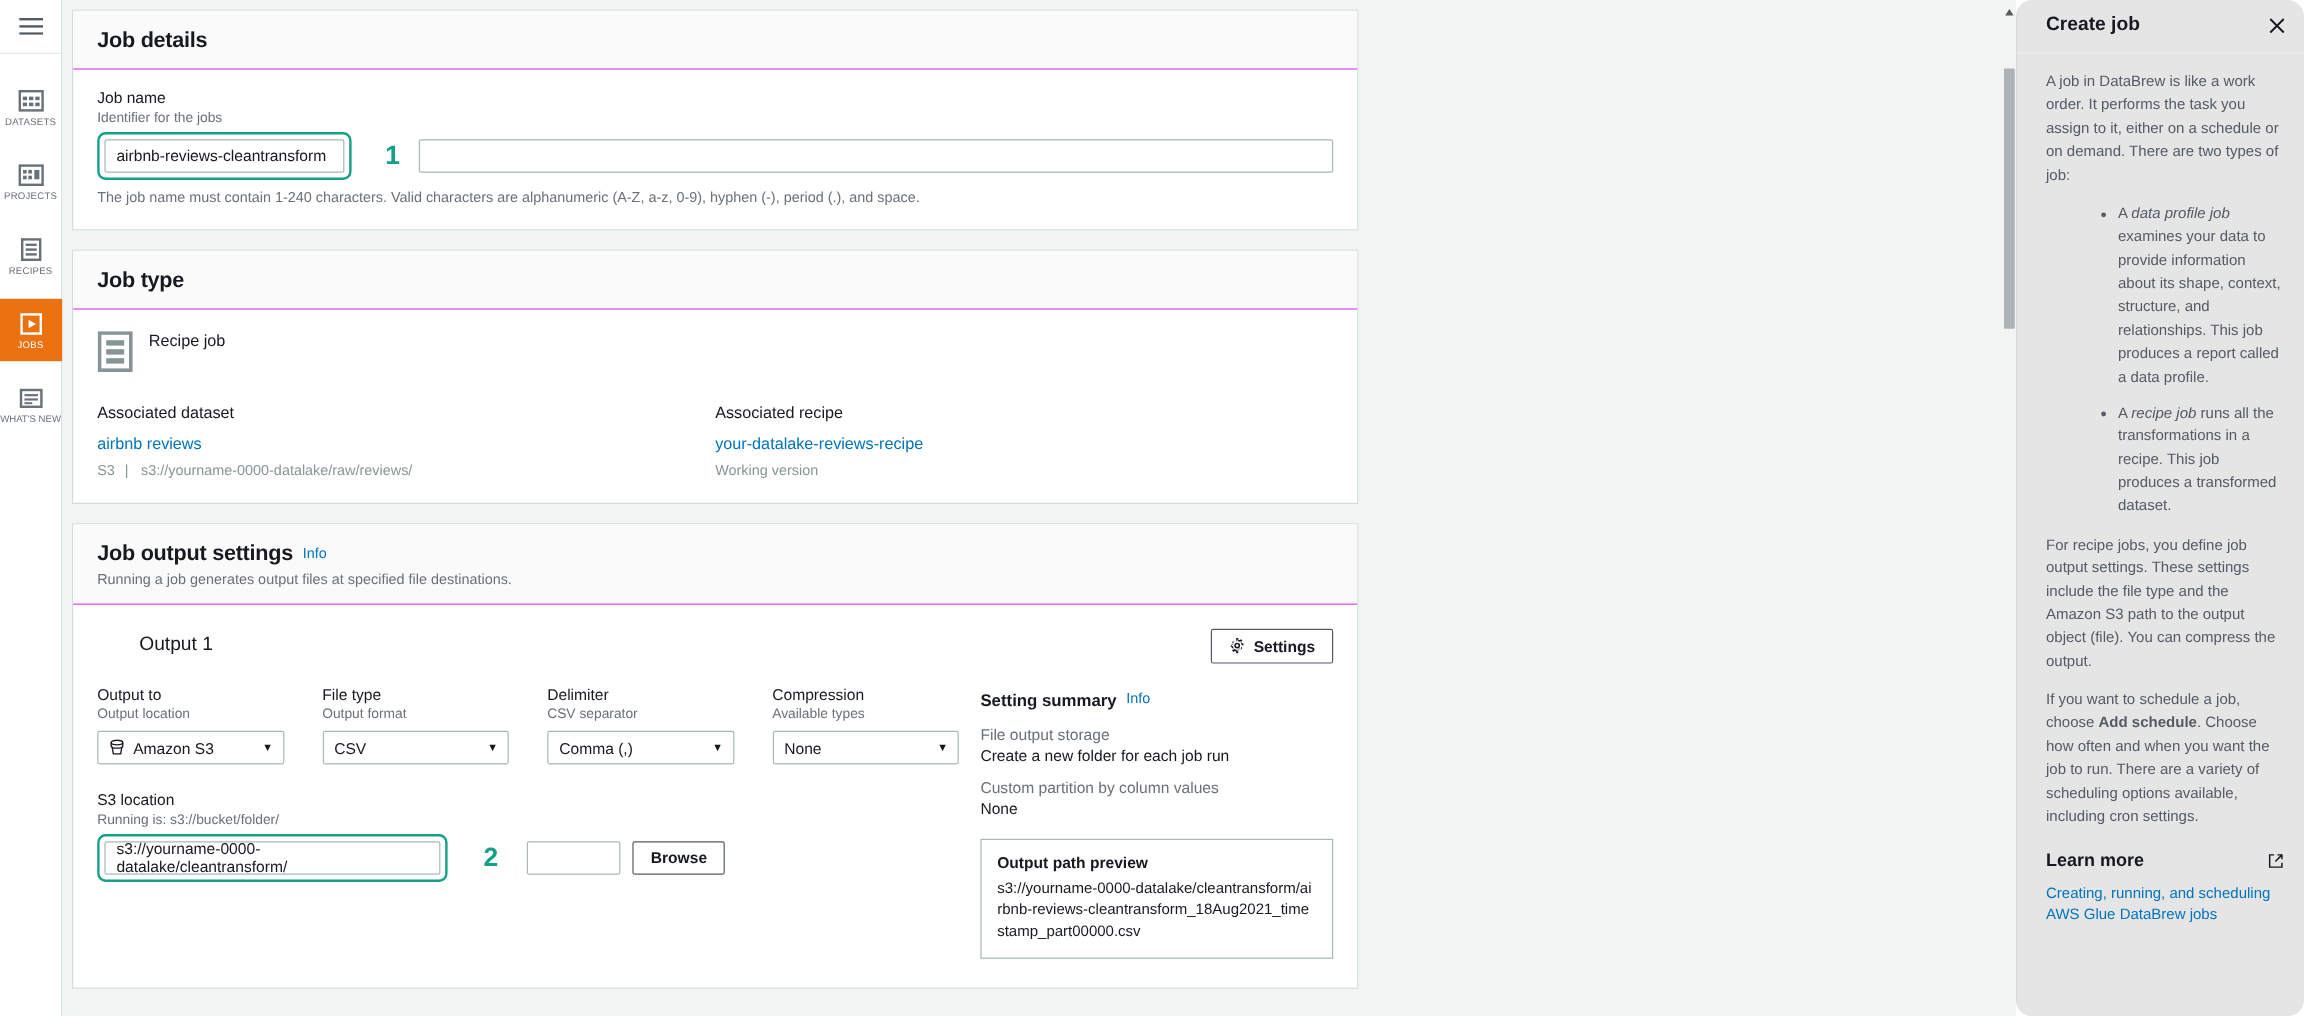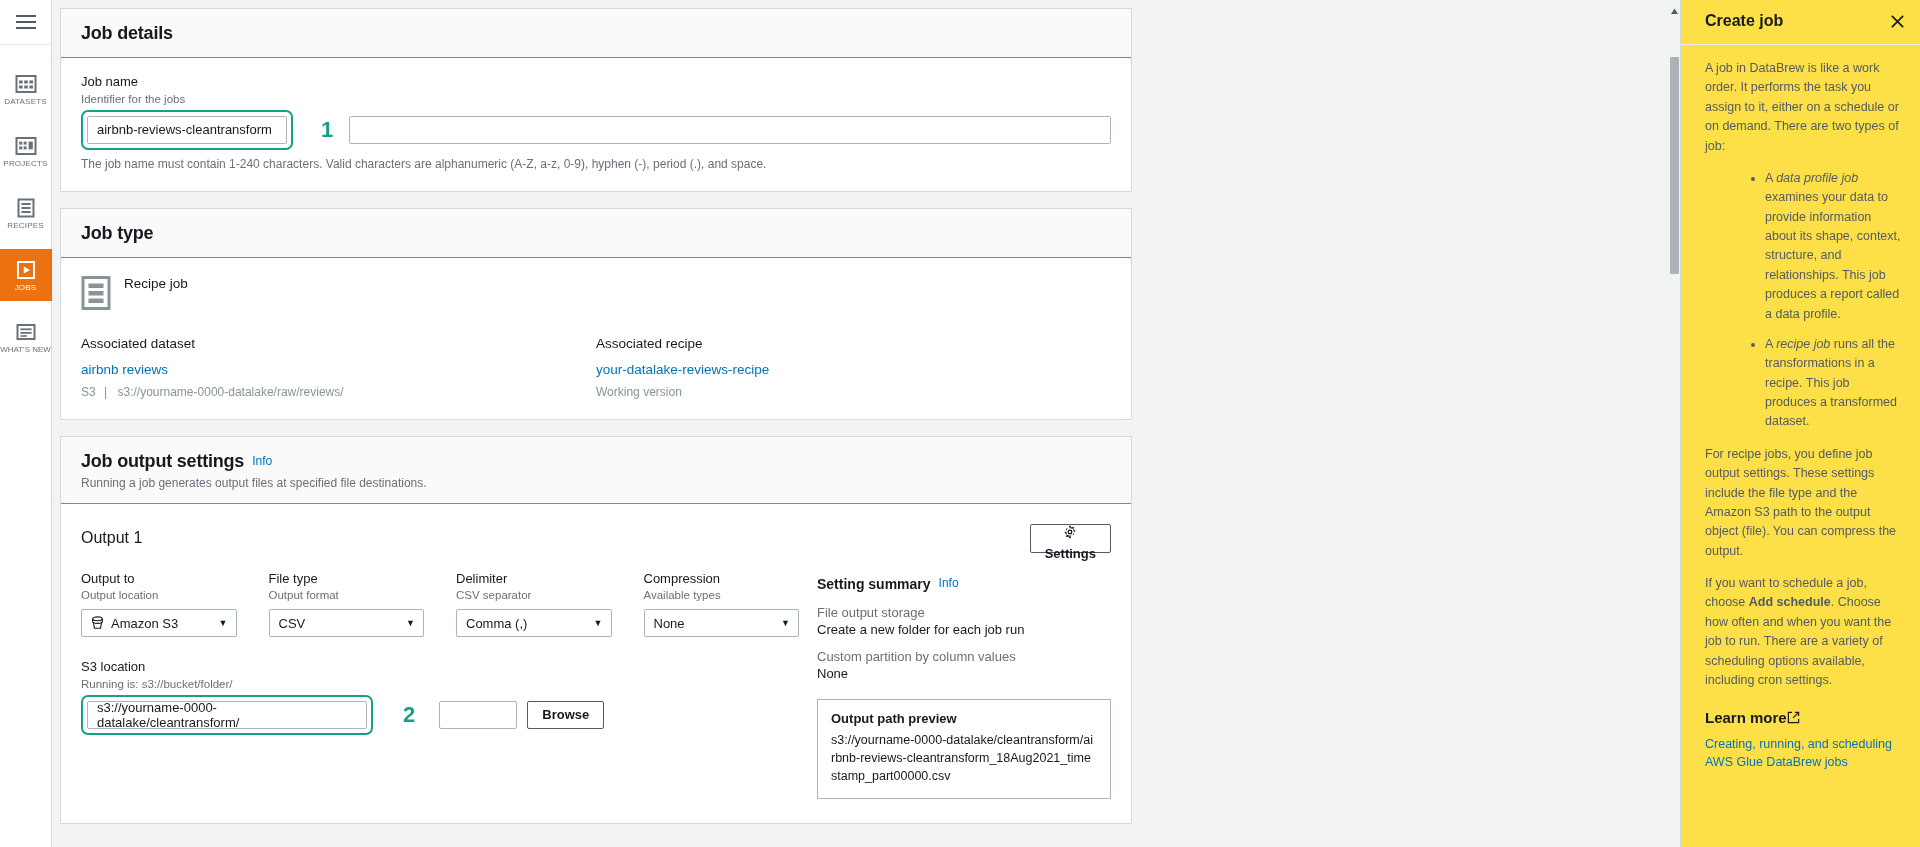--- a/index.html
+++ b/index.html
@@ -92,27 +92,27 @@
   .jt-txt-title { font-size: 13.5px; color: #16191f; }
   .jt-txt-desc { font-size: 12.5px; color: #687078; margin-top: 6px; }
   .assoc-grid { display: flex; margin-top: 26px; }
   .assoc-col { width: 640px; }
   .assoc-h { font-size: 13.5px; color: #16191f; }
   .assoc-link { font-size: 13.5px; color: #0073bb; text-decoration: none; display: block; margin-top: 11px; cursor: pointer; }
   .assoc-meta { font-size: 12px; color: #879596; margin-top: 8px; }
   .assoc-meta .sep { margin: 0 7px 0 5px; }
 
   
-  .out-head { display: flex; align-items: center; justify-content: space-between; }
+  .out-head { display: flex; align-items: center; justify-content: space-between; margin-left: 35px; }
   .out-title { font-size: 16px; color: #16191f; font-weight: 400; }
   .btn {
     border: 1px solid #545b64; border-radius: 2px; background: #fff;
     color: #16191f; font-size: 13px; font-weight: 700;
     height: 29px; padding: 0 14px; display: inline-flex; align-items: center; gap: 7px;
-    cursor: pointer; font-family: "Liberation Sans", sans-serif; flex-direction: column;
+    cursor: pointer; font-family: "Liberation Sans", sans-serif;
   }
   .btn-browse {
     border: 1px solid #545b64; border-radius: 2px; background: #fff;
     color: #16191f; font-size: 13px; font-weight: 700; height: 28px;
     padding: 0 14px; display: inline-flex; align-items: center; cursor: pointer;
   }
 
   .sel-row { display: flex; gap: 32px; margin-top: 18px; }
   .sel-grp { width: 172px; }
   .select {
@@ -148,40 +148,40 @@
   #mscroll .up-arrow {
     position: absolute; top: 2px; left: 1px; width: 9px; height: 9px;
   }
   #mscroll .thumb {
     position: absolute; top: 57px; left: 1px; width: 9px; height: 217px;
     background: #adb2b6; border-radius: 1px;
   }
 
   
   #help {
-    width: 240px; flex: 0 0 240px; height: 847px; background: #fde047;
-    border-left: 1px solid #d5dbdb; position: relative;
+    width: 240px; flex: 0 0 240px; height: 847px; background: #e5e5e5;
+    border-left: 1px solid #d5dbdb; position: relative; border-radius: 14px;
   }
   #help-inner { width: 240px; }
   .help-hd {
     display: flex; align-items: flex-start; justify-content: space-between;
     padding: 12px 14px 13px 24px; border-bottom: 1px solid #eaeded;
   }
   .help-title { font-size: 16px; font-weight: 700; color: #16191f; }
   .help-close { cursor: pointer; color: #16191f; line-height: 0; padding: 2px; }
   .help-body { padding: 14px 18px 0 24px; }
   .help-p {
     font-size: 12.5px; line-height: 1.55; color: #545b64; margin-bottom: 13px;
   }
   .help-ul { margin: 0 0 13px 0; padding-left: 16px; }
   .help-li {
     font-size: 12.5px; line-height: 1.55; color: #545b64; margin-bottom: 11px; margin-left: 44px;
   }
   .help-li::marker { color: #545b64; }
-  .help-h2 { font-size: 15px; font-weight: 700; color: #16191f; margin: 19px 0 9px 0; display: flex; align-items: center; gap: 0;}
+  .help-h2 { font-size: 15px; font-weight: 700; color: #16191f; margin: 19px 0 9px 0; display: flex; align-items: center; gap: 0; justify-content: space-between;}
   .help-link { font-size: 12.5px; color: #0073bb; text-decoration: none; line-height: 1.45; display: block; cursor: pointer; }
   em { font-style: italic; }
   b { font-weight: 700; }
 </style>
 </head>
 <body>
 
 <div id="app">
 
   <div id="rail">

